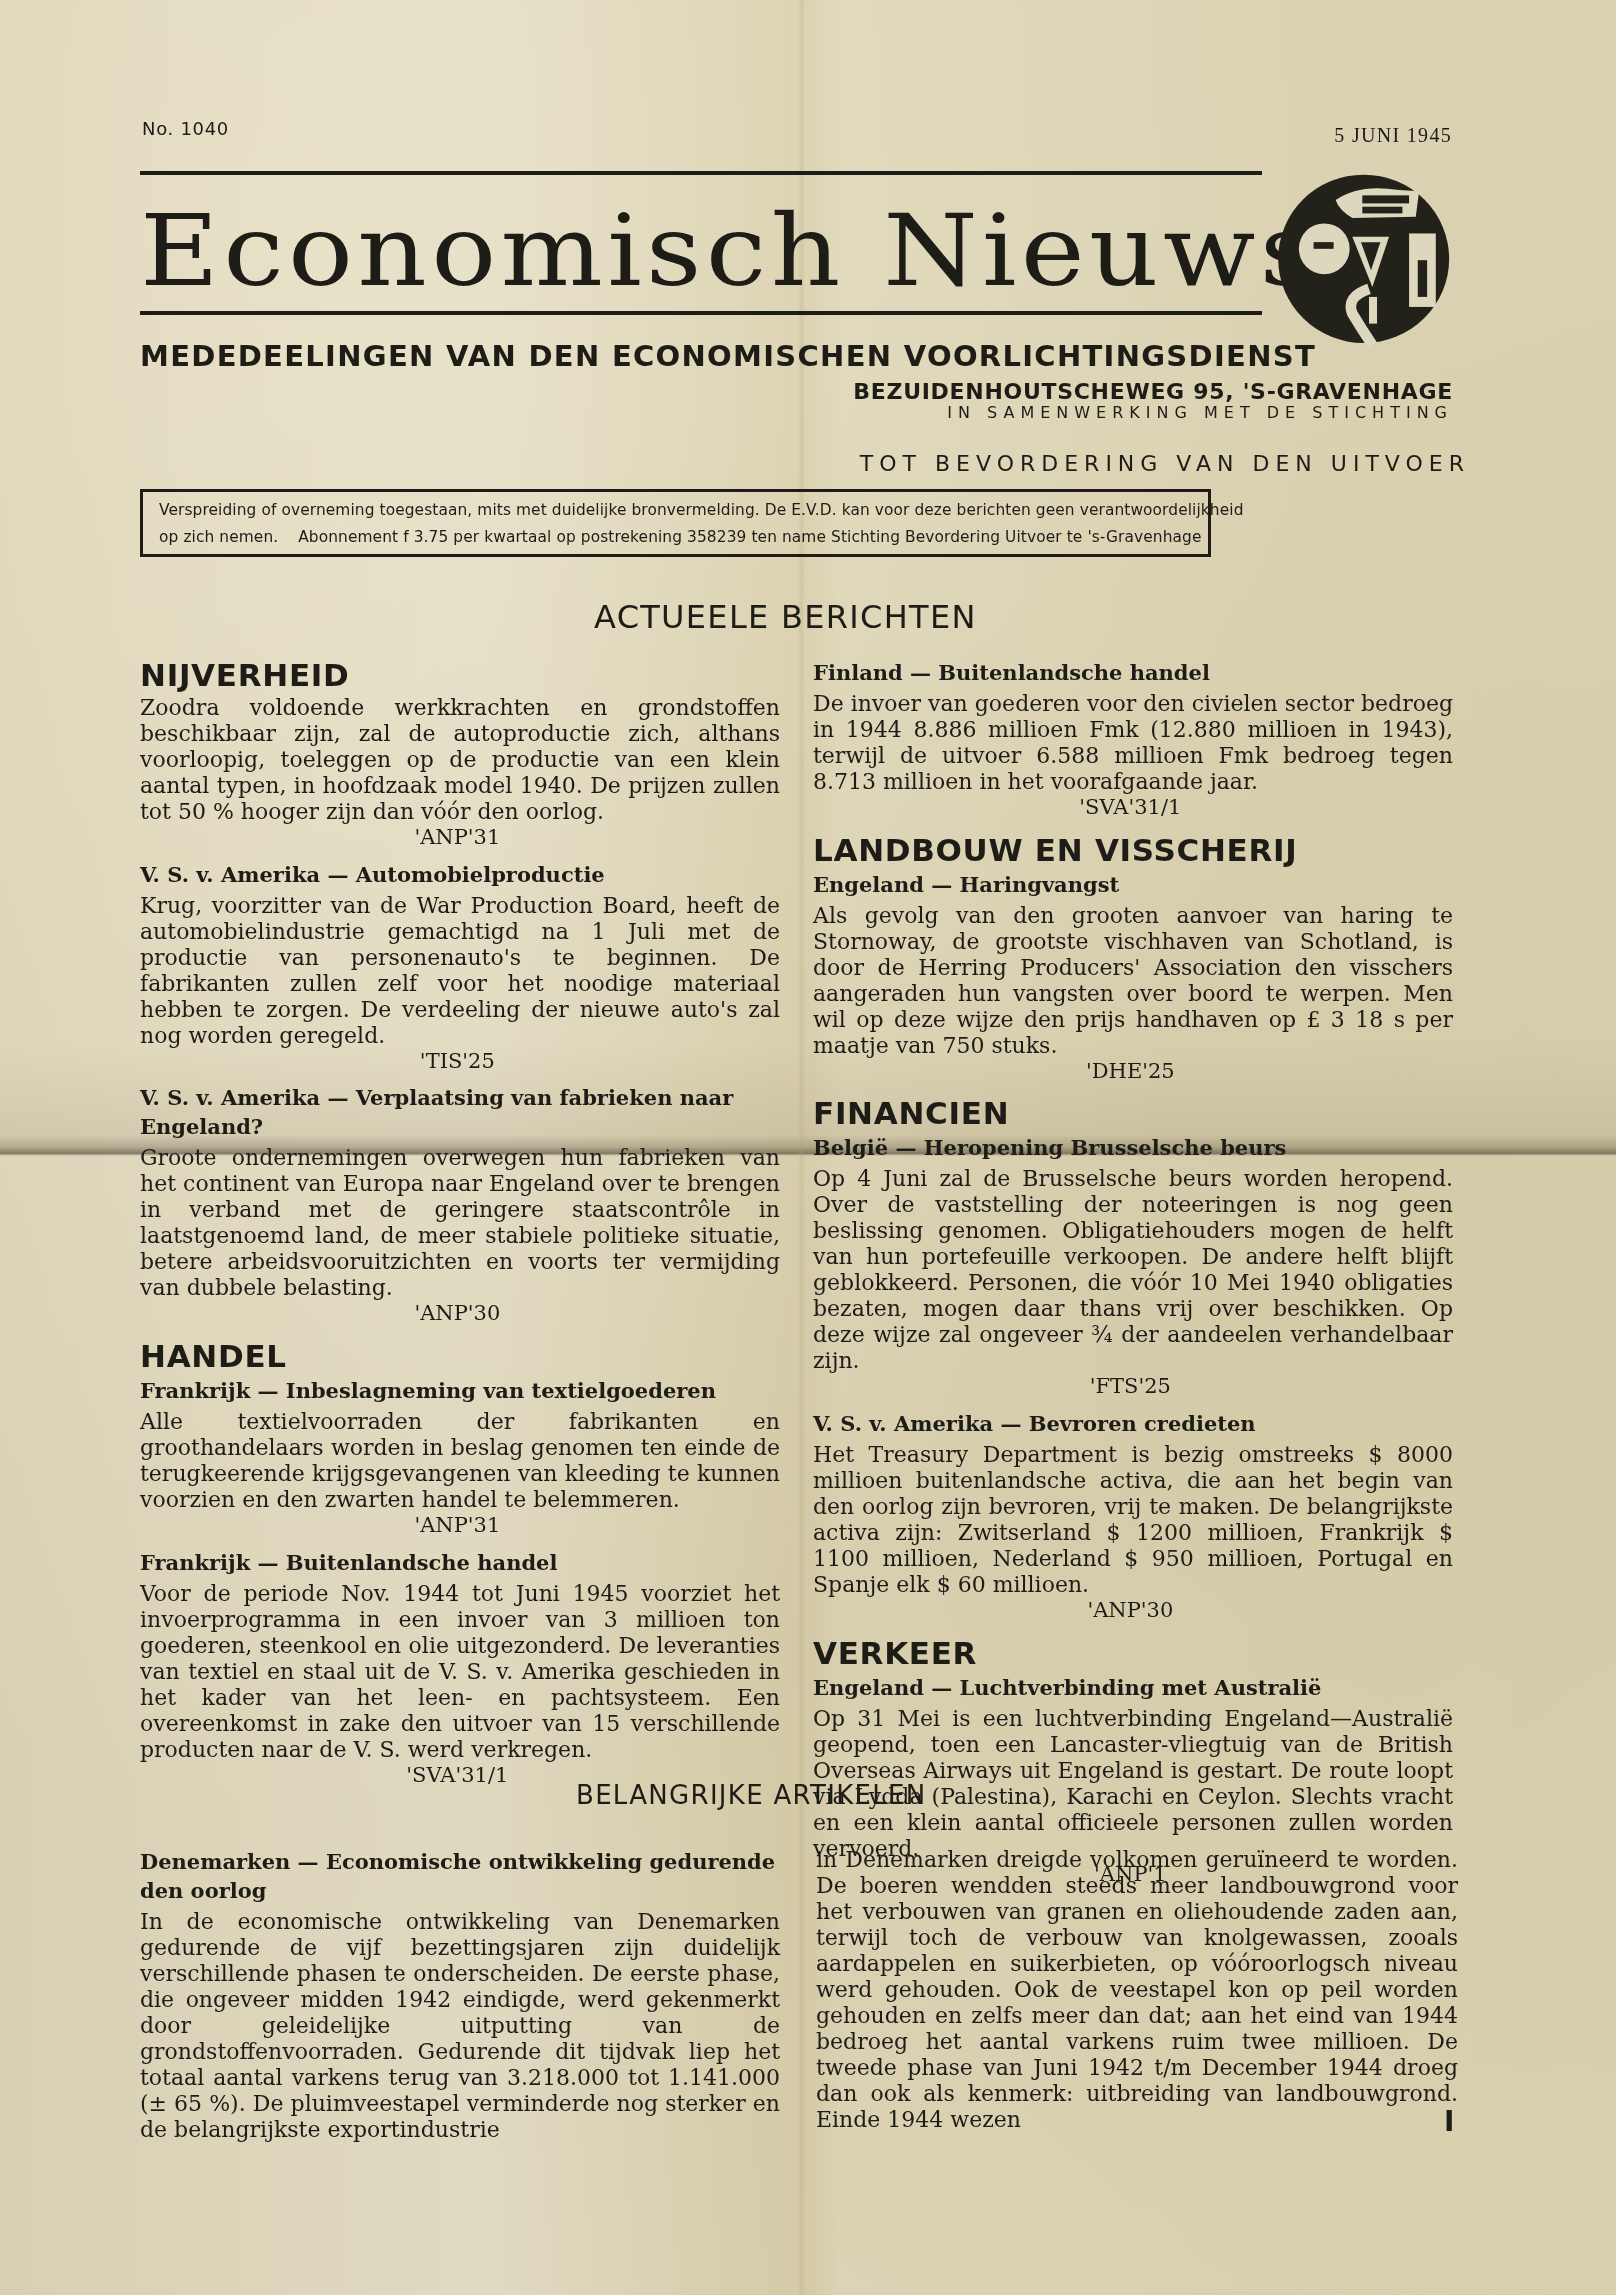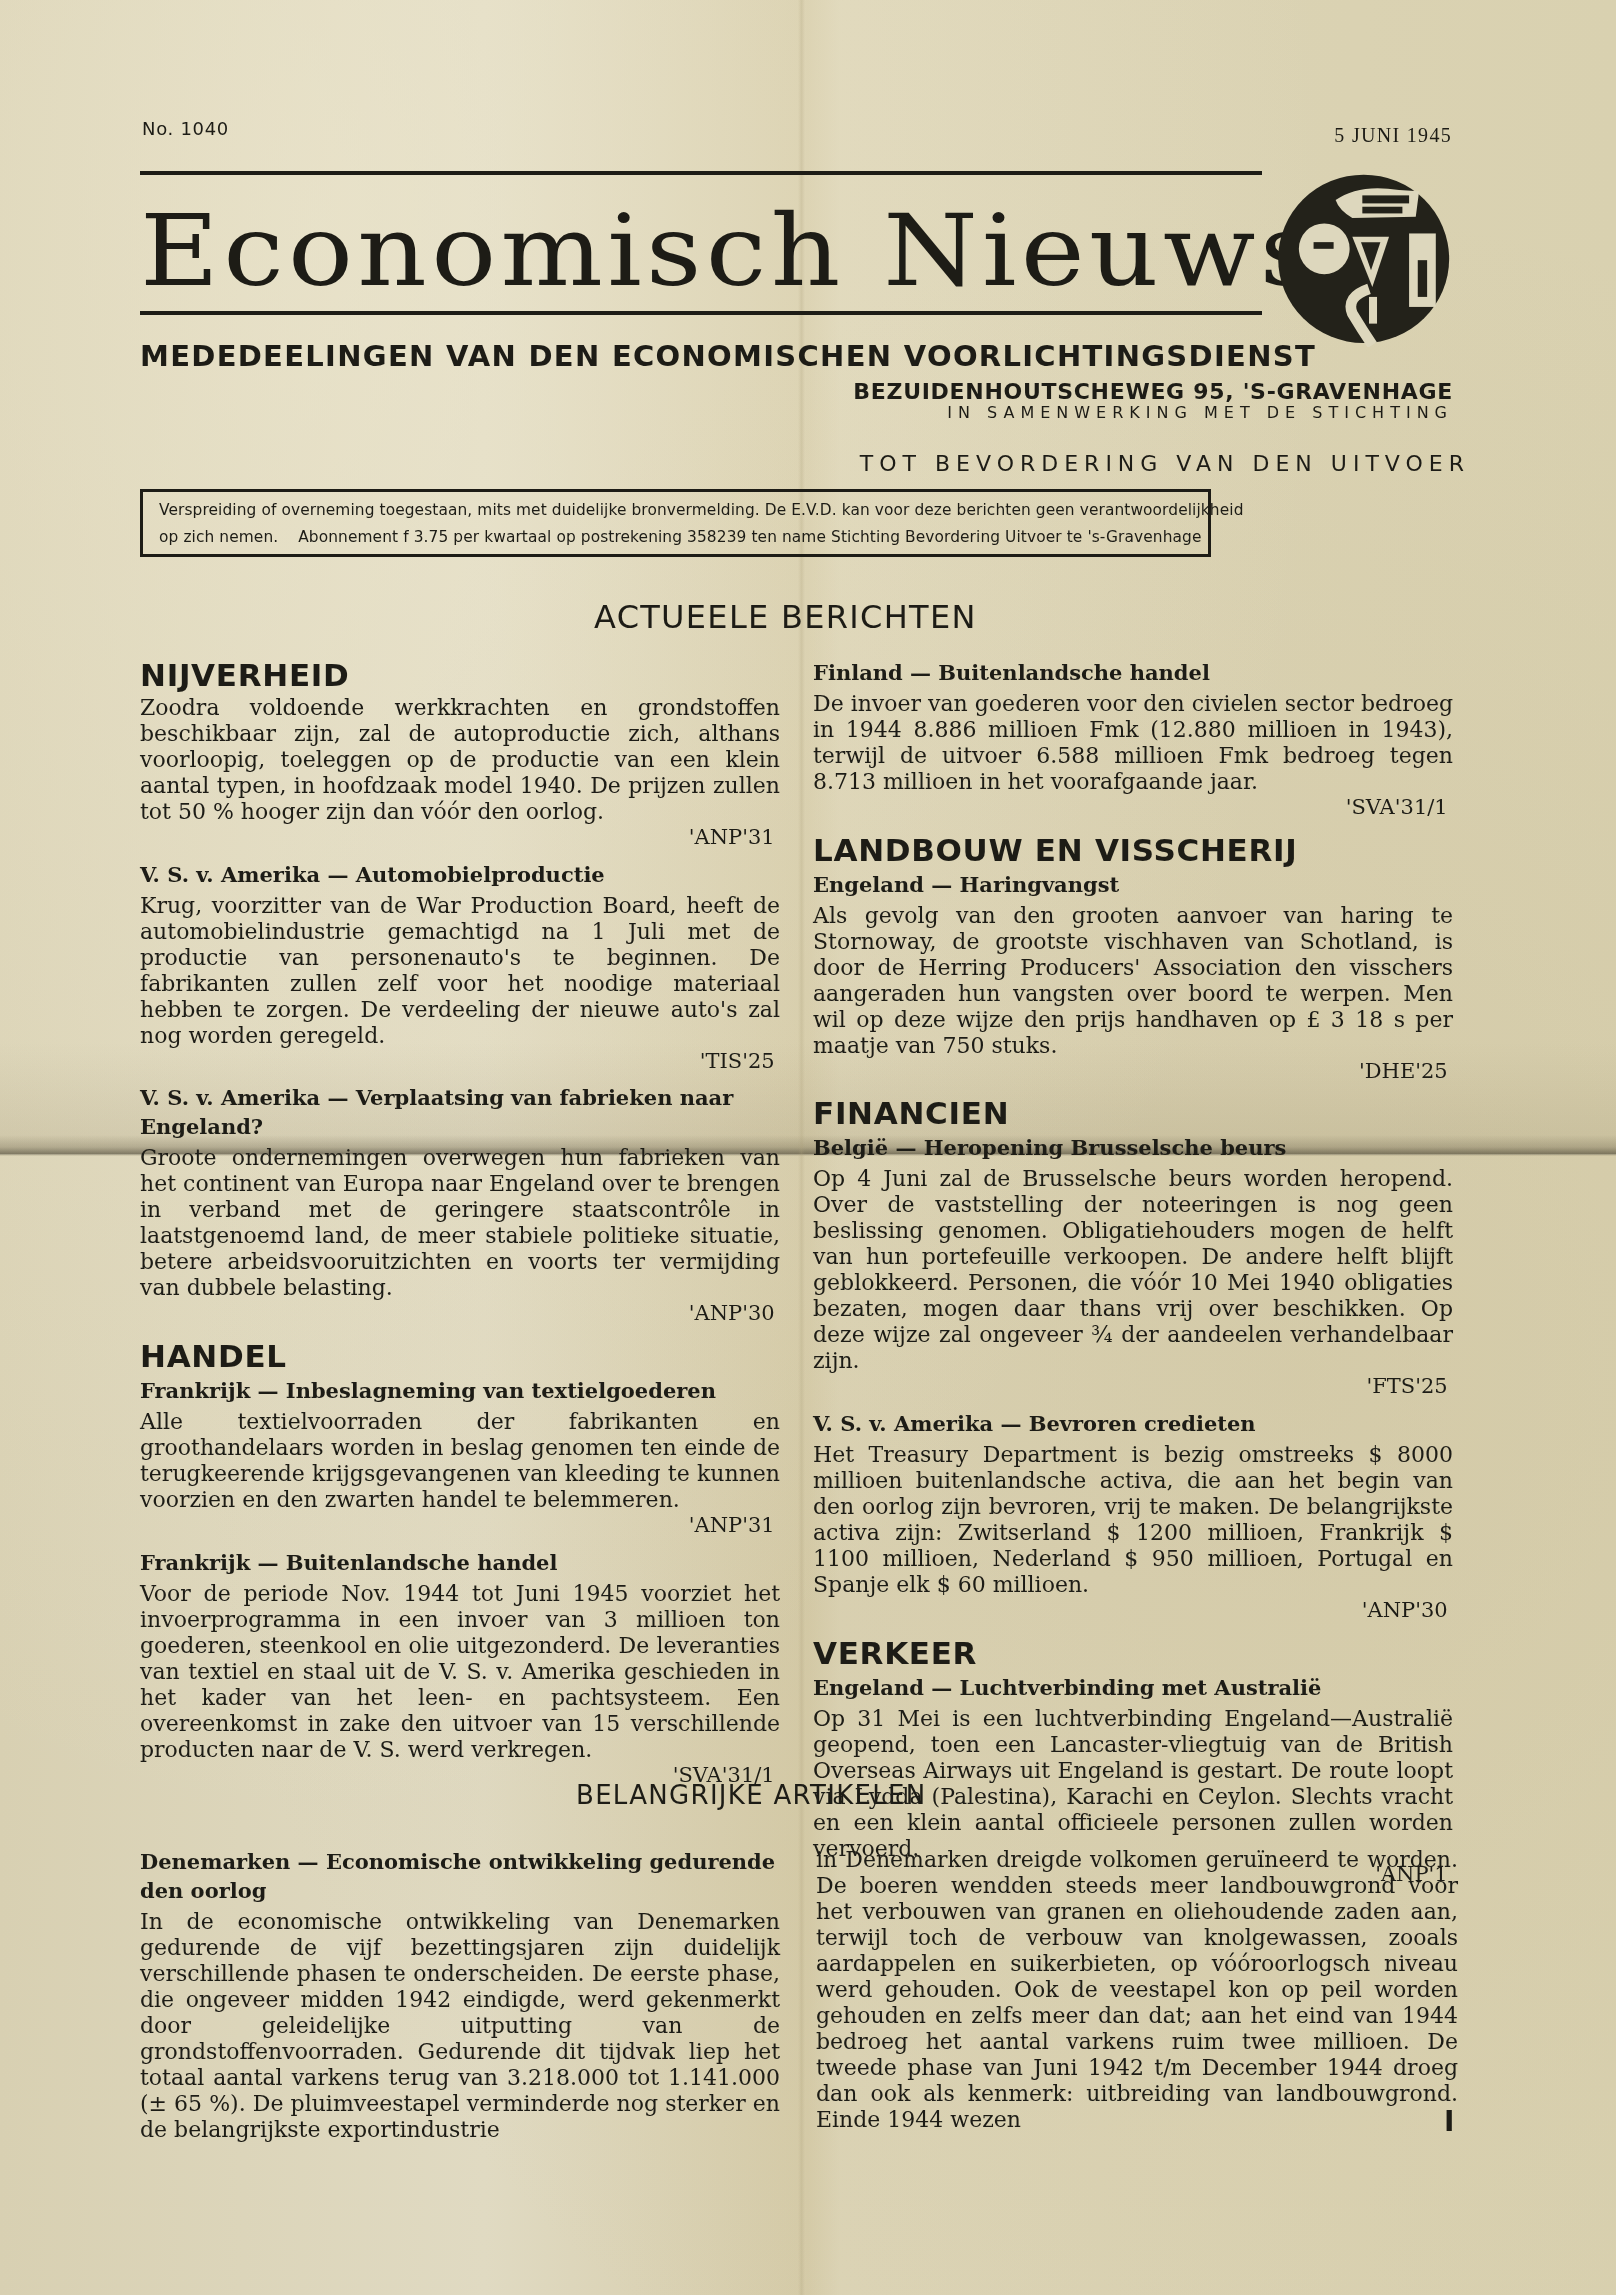--- a/index.html
+++ b/index.html
@@ -62,21 +62,21 @@
   .section-title { font-family: "DejaVu Sans", sans-serif; font-size: 32px; letter-spacing: 1.3px; white-space: nowrap; }
   .cat { font-family: "DejaVu Sans", sans-serif; font-size: 31px; letter-spacing: 0.7px; white-space: nowrap; margin: 0; line-height: 40px; }
 
   .col { position: absolute; width: 640px; }
   #col-left { left: 140px; top: 655px; }
   #col-right { left: 813px; top: 658px; }
 
   .article { margin-bottom: 10.7px; }
   .art-head { font-family: "DejaVu Serif", serif; font-weight: bold; font-size: 21px; line-height: 29px; margin: 0 0 4px 0; }
   .art-body { font-size: 22px; line-height: 26px; text-align: justify; margin: 0; }
-  .art-src { text-align: right; font-size: 21px; line-height: 24px; margin: 0 5.3px 0 0; }
+  .art-src { text-align: center; font-size: 21px; line-height: 24px; margin: 0 5.3px 0 0; }
 
   #belang-title { left: 576px; top: 1780px; font-size: 26px; }
   #actueel-title { left: 594px; top: 598px; }
 
   #bel-left { left: 140px; top: 1847px; width: 640px; }
   #bel-right { left: 816px; top: 1847px; width: 642px; }
   #bel-right .art-body, #bel-left .art-body { font-size: 22px; line-height: 26px; }
 
   #page-num { left: 1444px; top: 2105px; font-size: 28px; font-weight: bold; font-family: "DejaVu Sans", sans-serif; }
 </style>

